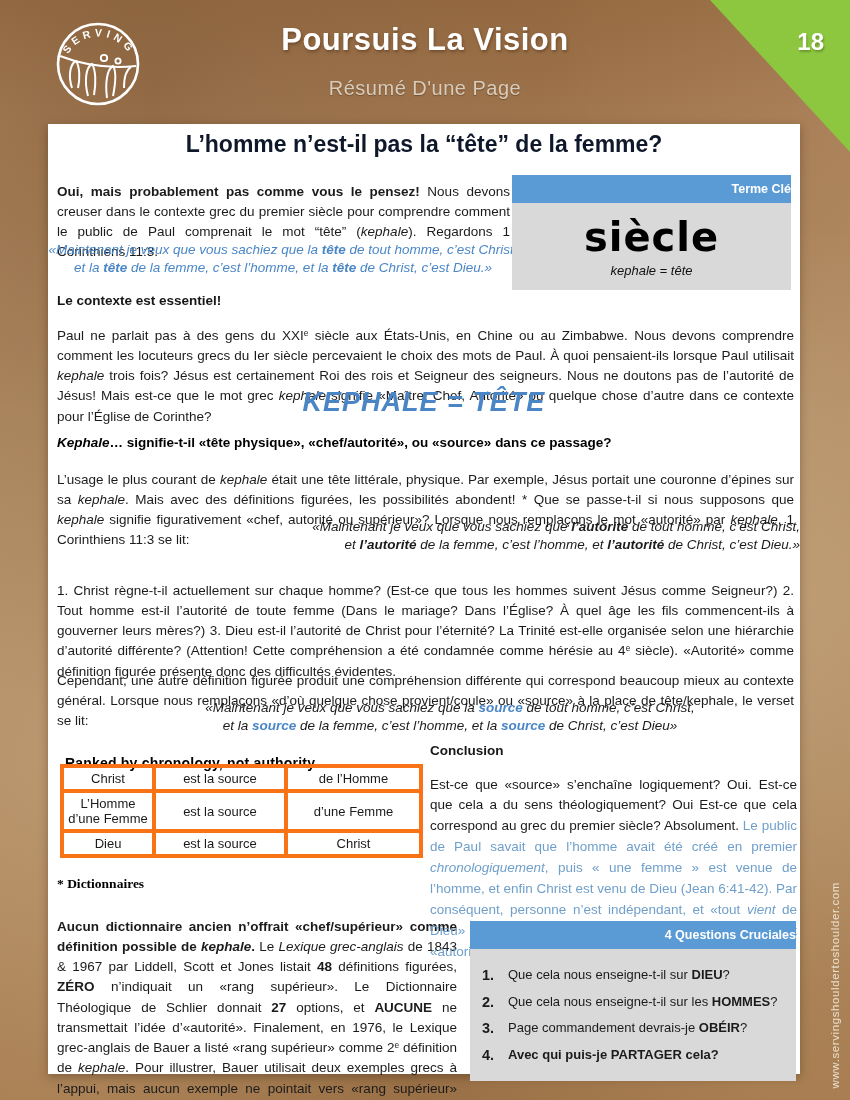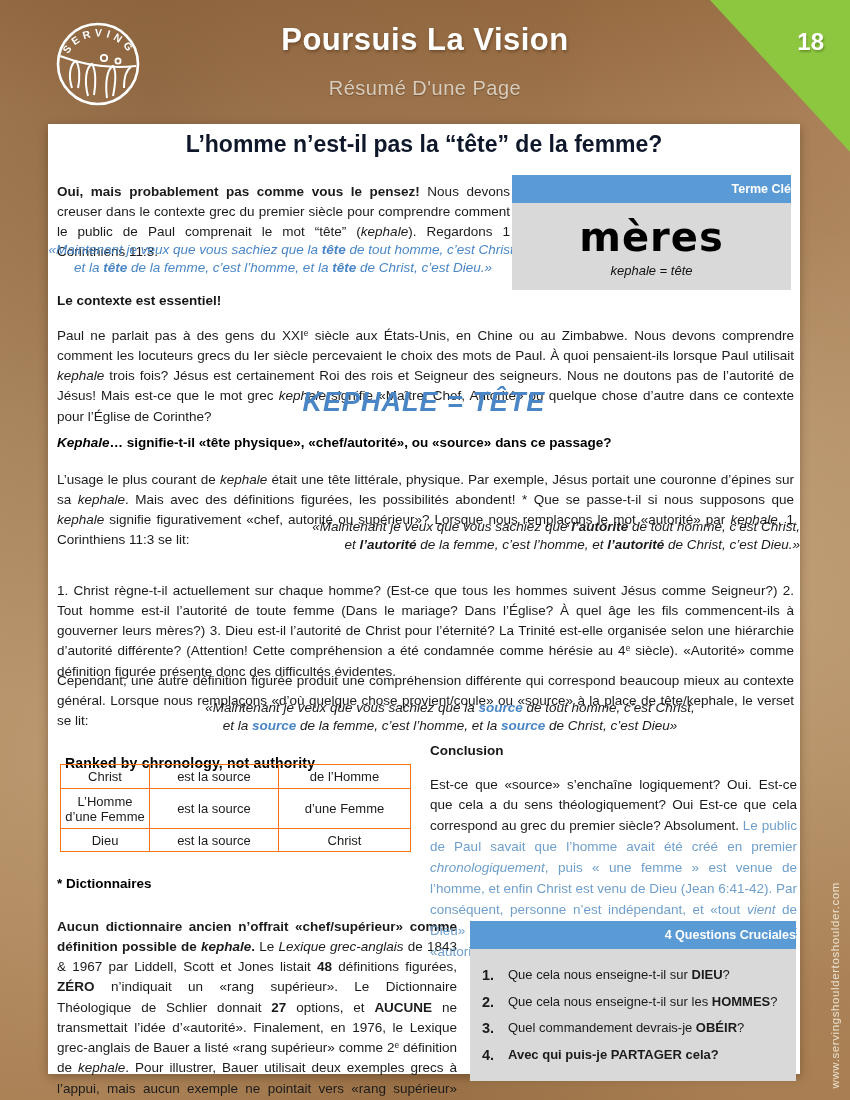--- a/index.html
+++ b/index.html
@@ -63,28 +63,28 @@
   .contexte-b{left:9px;top:188px;width:737px;}
   .banner{top:263px;left:0;width:752px;text-align:center;font-size:27px;font-weight:bold;font-style:italic;color:#4a86c6;letter-spacing:1px;}
   .keph-h{left:9px;top:311px;font-size:13.5px;}
   .keph-b{left:9px;top:332px;width:737px;}
   .quote-aut{left:0;top:394px;width:752px;color:#1b1b1b;text-align:right;}
   .para-123{left:9px;top:443px;width:737px;}
   .para-cep{left:9px;top:533px;width:737px;}
   .quote-src{left:0;top:575px;width:752px;color:#1b1b1b;padding-left:26px;}
   .ranked-h{left:17px;top:619px;font-size:14px;font-weight:bold;letter-spacing:.2px;margin-top:12px;}
   .src-table{left:12px;top:640px;border-collapse:collapse;}
-  .src-table td{border:1px solid #f97316;text-align:center;font-size:13px;color:#1b1b1b;padding:3px 4px;}
+  .src-table td{border:4px solid #f97316;text-align:center;font-size:13px;color:#1b1b1b;padding:3px 4px;}
   .src-table .c1{width:80px;}
   .src-table .c2{width:120px;}
   .src-table .c3{width:123px;}
   .src-table .r1{height:24px;}
   .src-table .r2{height:40px;}
   .src-table .r3{height:23px;}
-  .footnote{left:9px;top:752px;font-weight:bold;font-size:13.5px;}
+  .footnote{left:9px;top:752px;font-weight:bold;font-size:13.5px;font-family:Liberation Serif, serif;}
   .dict{left:9px;top:779px;width:400px;}
   .conc-h{left:382px;top:619px;}
   .conc-b{left:382px;top:637px;width:367px;line-height:1.55;}
   .qbox{left:422px;top:797px;width:326px;}
   .qbox-body{background:#d9d9d9;padding:10px 10px 16px 12px;}
   .q-item{display:flex;margin:7px 0 0 0;font-size:13px;line-height:1.35;color:#1b1b1b;}
   .q-num{font-weight:bold;min-width:26px;font-size:14.5px;}
   .website{
     position:absolute;right:9px;bottom:12px;
     writing-mode:vertical-rl;transform:rotate(180deg);
@@ -133,21 +133,21 @@
   <p class="intro body-text just"><span class="b">Oui, mais probablement pas comme vous le pensez!</span><span> Nous devons creuser dans le contexte grec du premier siècle pour comprendre comment le public de Paul comprenait le mot “tête” (</span><span class="i">kephale</span><span>). Regardons 1 Corinthiens 11:3.</span></p>
 
   <div class="quote q-blue quote-tete">
     <div><span>«Maintenant je veux que vous sachiez que la </span><span class="b">tête</span><span> de tout homme, c’est Christ,</span></div>
     <div><span>et la </span><span class="b">tête</span><span> de la femme, c’est l’homme, et la </span><span class="b">tête</span><span> de Christ, c’est Dieu.»</span></div>
   </div>
 
   <div class="terme-box">
     <div class="box-header">Terme Clé</div>
     <div class="terme-body">
-      <div class="greek">mères</div>
+      <div class="greek">siècle</div>
       <div class="translation">kephale = tête</div>
     </div>
   </div>
 
   <div class="h-bold contexte-h">Le contexte est essentiel!</div>
   <p class="body-text just contexte-b"><span>Paul ne parlait pas à des gens du XXI</span><span class="sup">e</span><span> siècle aux États-Unis, en Chine ou au Zimbabwe. Nous devons comprendre comment les locuteurs grecs du Ier siècle percevaient le choix des mots de Paul. À quoi pensaient-ils lorsque Paul utilisait </span><span class="i">kephale</span><span> trois fois? Jésus est certainement Roi des rois et Seigneur des seigneurs. Nous ne doutons pas de l’autorité de Jésus! Mais est-ce que le mot grec </span><span class="i">kephale</span><span> signifie «Maître, Chef, Autorité» ou quelque chose d’autre dans ce contexte pour l’Église de Corinthe?</span></p>
 
   <div class="banner">KEPHALE = TÊTE</div>
 
   <div class="keph-h"><span class="bi">Kephale</span><span class="b">… signifie-t-il «tête physique», «chef/autorité», ou «source» dans ce passage?</span></div>
@@ -201,21 +201,21 @@
       <div class="q-item">
         <span class="q-num">1.</span>
         <span><span>Que cela nous enseigne-t-il sur </span><span class="b">DIEU</span><span>?</span></span>
       </div>
       <div class="q-item">
         <span class="q-num">2.</span>
         <span><span>Que cela nous enseigne-t-il sur les </span><span class="b">HOMMES</span><span>?</span></span>
       </div>
       <div class="q-item">
         <span class="q-num">3.</span>
-        <span><span>Quel commandement devrais-je </span><span class="b">OBÉIR</span><span>?</span></span>
+        <span><span>Page commandement devrais-je </span><span class="b">OBÉIR</span><span>?</span></span>
       </div>
       <div class="q-item">
         <span class="q-num">4.</span>
         <span><span class="b">Avec qui puis-je PARTAGER cela?</span></span>
       </div>
     </div>
   </div>
 
 </div>
 

